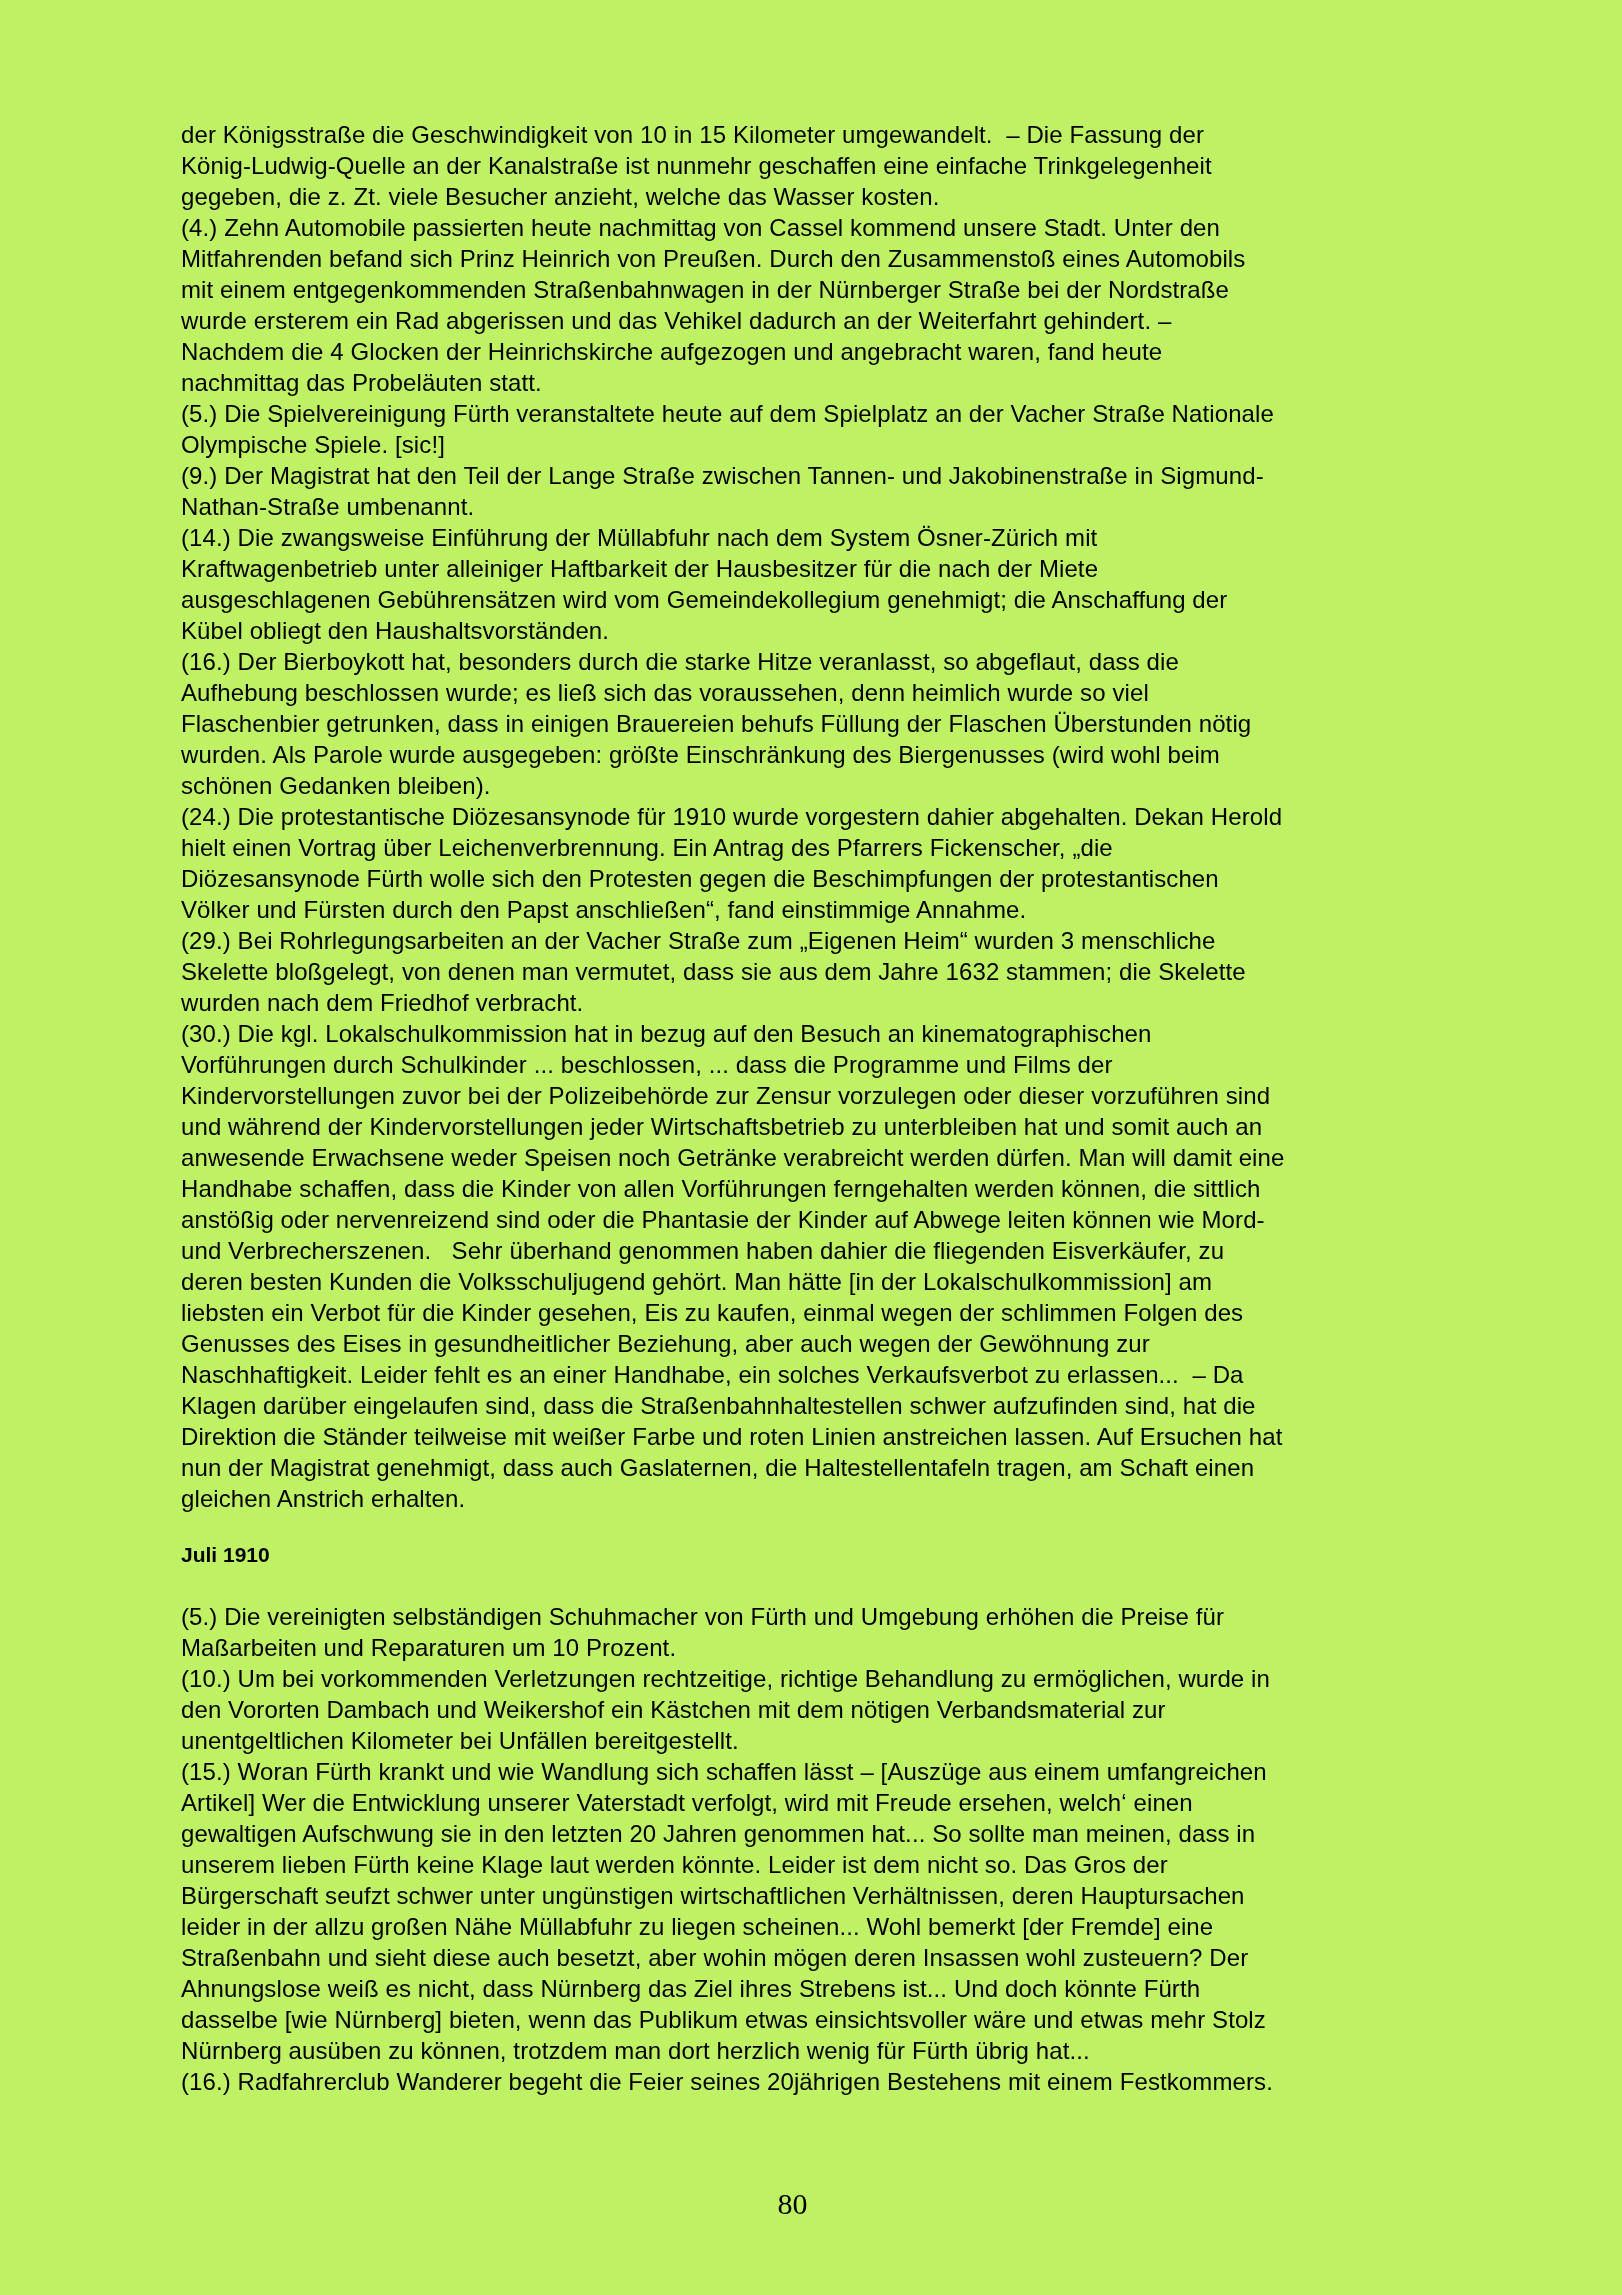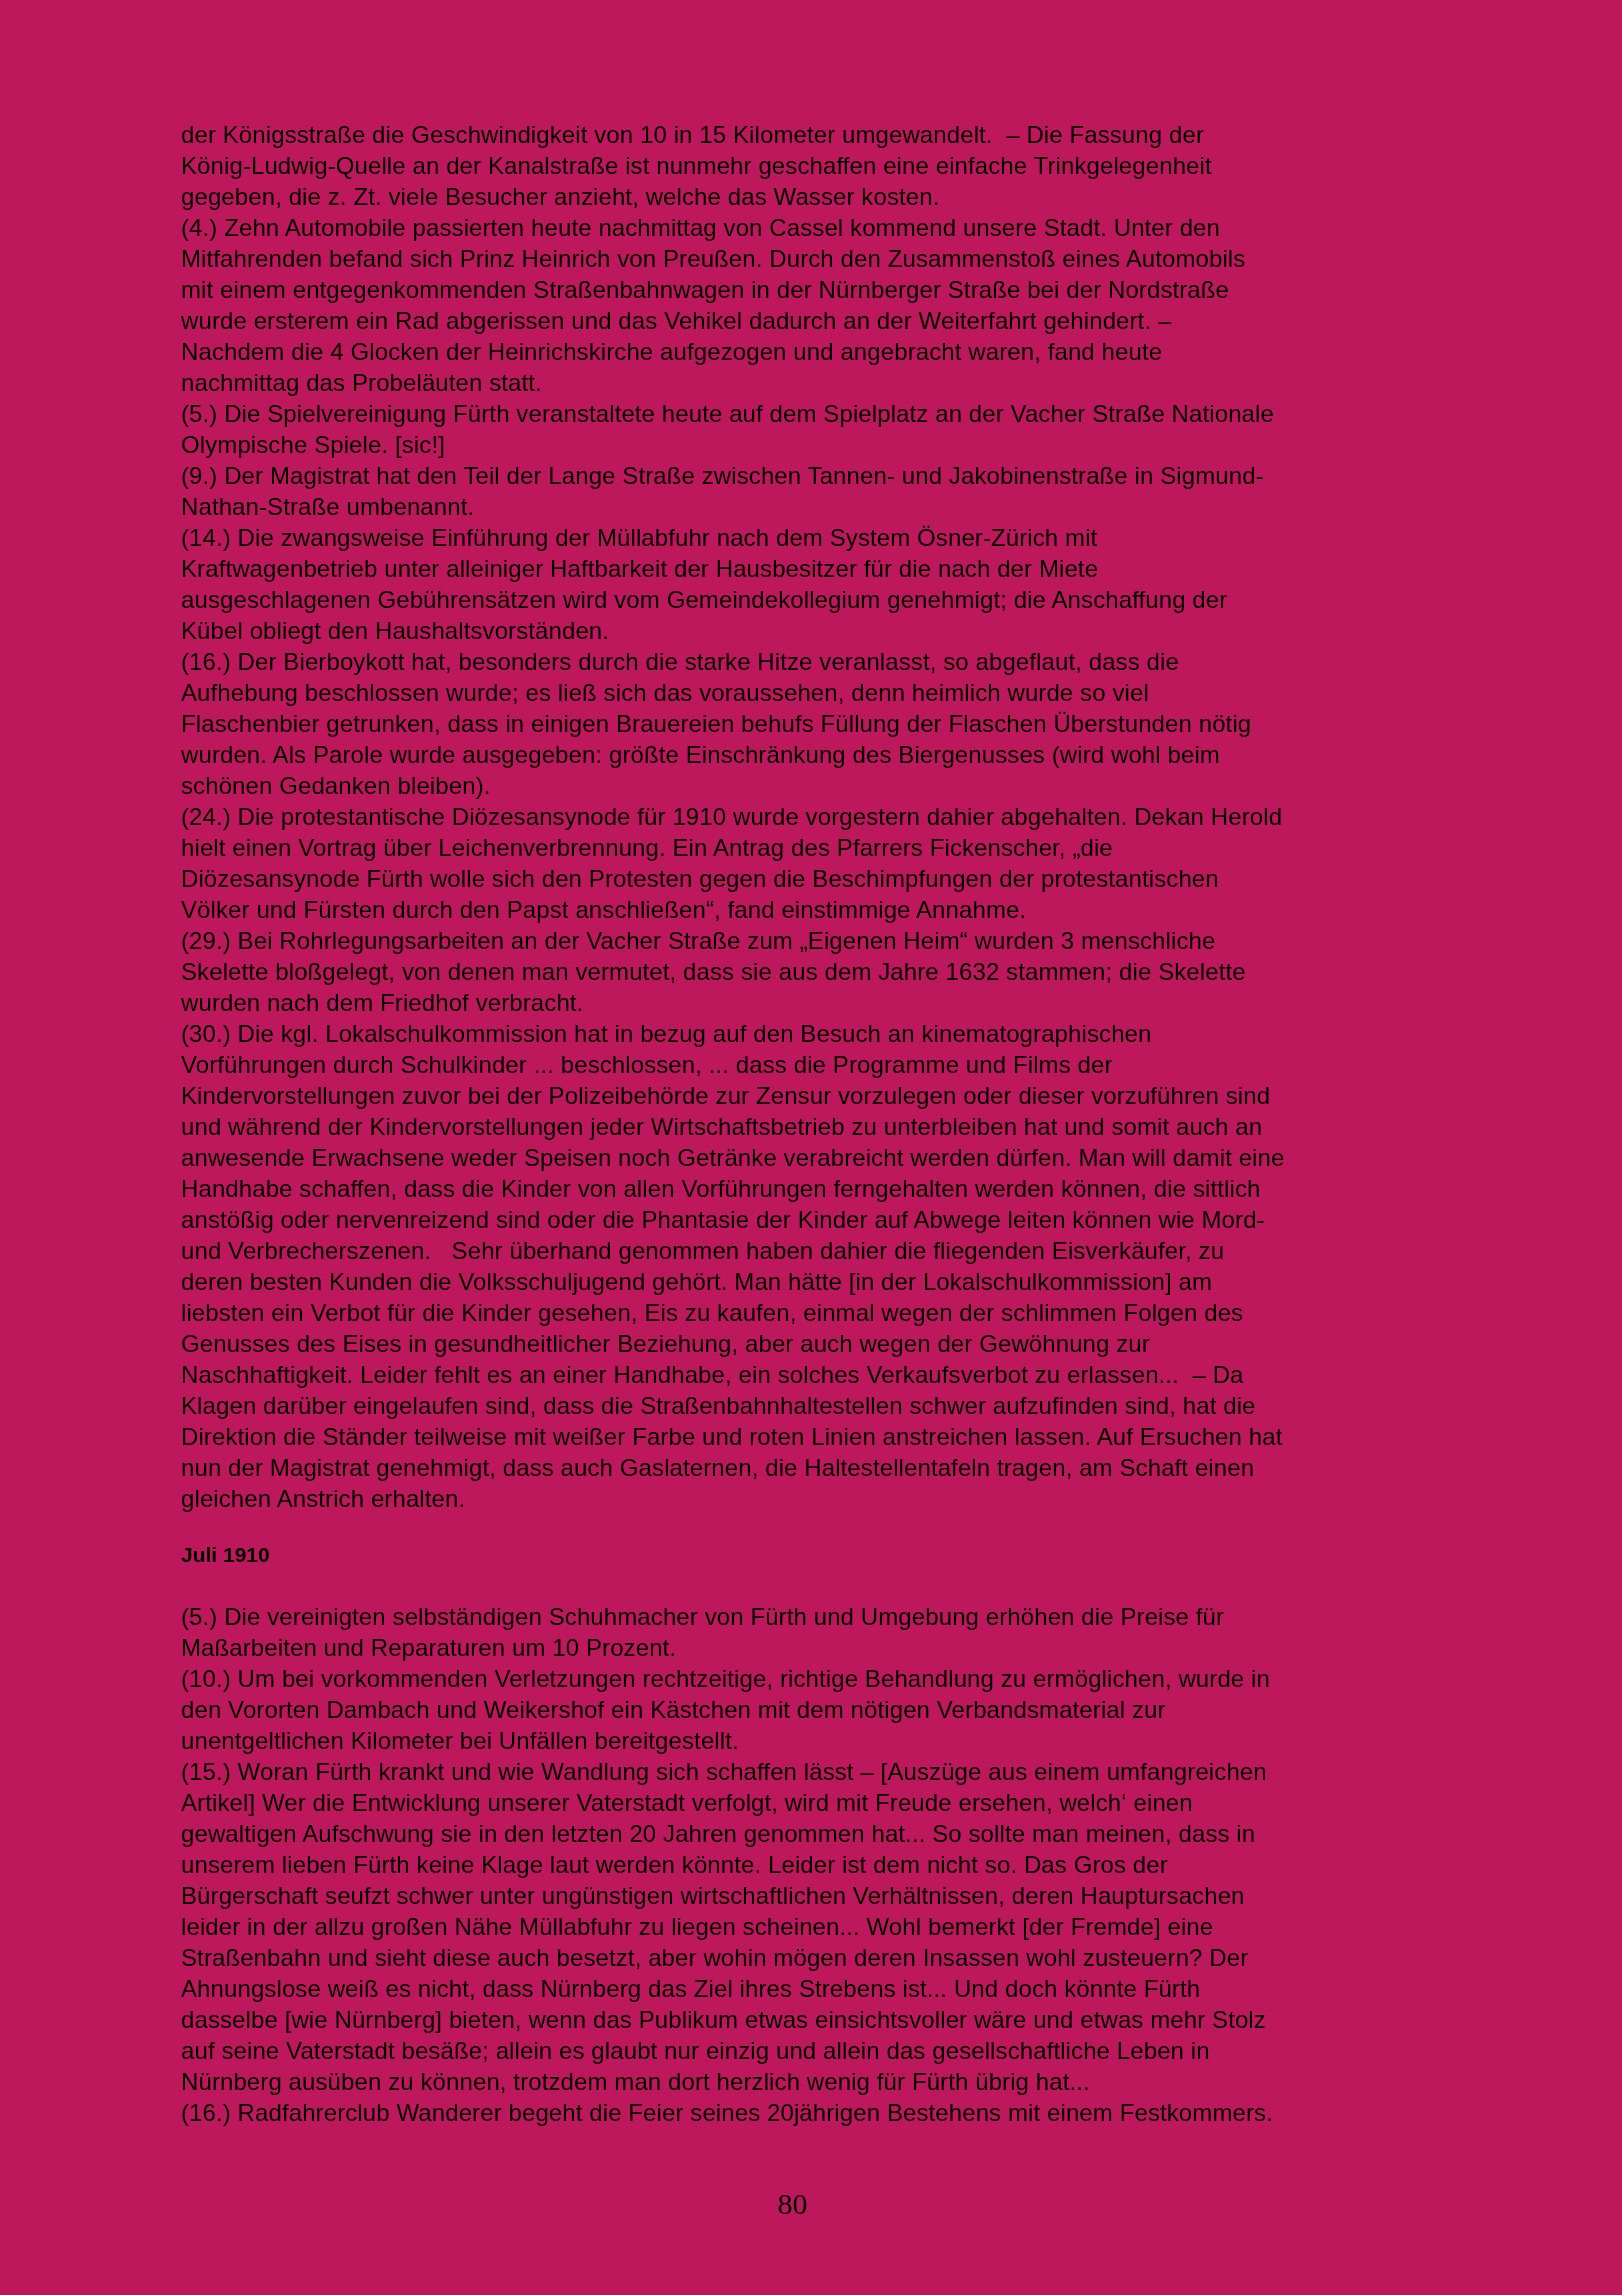--- a/index.html
+++ b/index.html
@@ -4,21 +4,21 @@
 <style>
   html, body {
     margin: 0;
     padding: 0;
     background: #ffffff;
   }
   .page {
     position: relative;
     width: 1623px;
     height: 2295px;
-    background: #be185d;
+    background: #bef264;
     color: #000000;
     font-family: "Liberation Sans", sans-serif;
     overflow: hidden;
   }
   .doc-body {
     position: absolute;
     left: 181px;
     top: 119px;
     width: 1299px;
   }
@@ -114,20 +114,19 @@
         <div class="line">unentgeltlichen Kilometer bei Unfällen bereitgestellt.</div>
         <div class="line">(15.) Woran Fürth krankt und wie Wandlung sich schaffen lässt – [Auszüge aus einem umfangreichen</div>
         <div class="line">Artikel] Wer die Entwicklung unserer Vaterstadt verfolgt, wird mit Freude ersehen, welch‘ einen</div>
         <div class="line">gewaltigen Aufschwung sie in den letzten 20 Jahren genommen hat... So sollte man meinen, dass in</div>
         <div class="line">unserem lieben Fürth keine Klage laut werden könnte. Leider ist dem nicht so. Das Gros der</div>
         <div class="line">Bürgerschaft seufzt schwer unter ungünstigen wirtschaftlichen Verhältnissen, deren Hauptursachen</div>
         <div class="line">leider in der allzu großen Nähe Müllabfuhr zu liegen scheinen... Wohl bemerkt [der Fremde] eine</div>
         <div class="line">Straßenbahn und sieht diese auch besetzt, aber wohin mögen deren Insassen wohl zusteuern? Der</div>
         <div class="line">Ahnungslose weiß es nicht, dass Nürnberg das Ziel ihres Strebens ist... Und doch könnte Fürth</div>
         <div class="line">dasselbe [wie Nürnberg] bieten, wenn das Publikum etwas einsichtsvoller wäre und etwas mehr Stolz</div>
-        <div class="line">auf seine Vaterstadt besäße; allein es glaubt nur einzig und allein das gesellschaftliche Leben in</div>
         <div class="line">Nürnberg ausüben zu können, trotzdem man dort herzlich wenig für Fürth übrig hat...</div>
         <div class="line">(16.) Radfahrerclub Wanderer begeht die Feier seines 20jährigen Bestehens mit einem Festkommers.</div>
       </div>
     </div>
   <div class="page-number">80</div>
 </div>
 
 
 </body></html>

